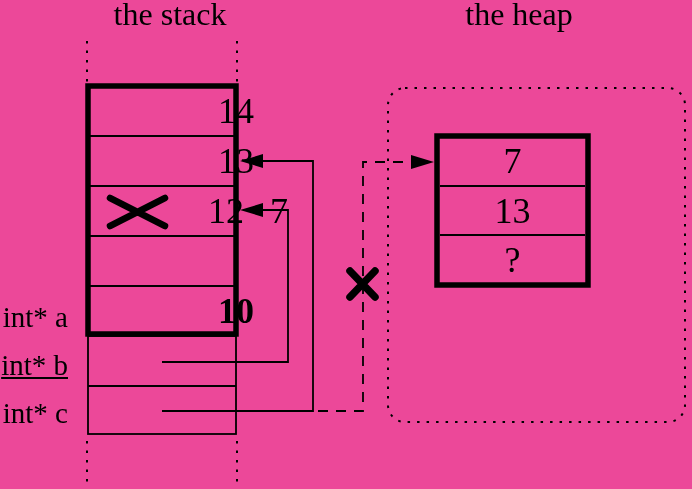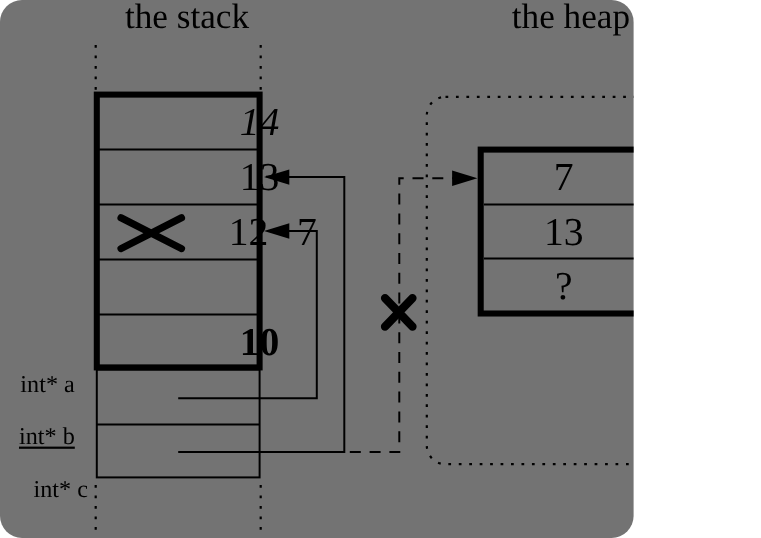--- a/index.html
+++ b/index.html
@@ -2,27 +2,26 @@
 <html><head>
 <meta charset="utf-8">
 <style>
   html, body {
     margin: 0;
     padding: 0;
     background: #ffffff;
   }
   .canvas {
     position: relative;
-    width: 576px;
+    width: 692px;
     height: 489px;
-    background: #737373;
+    background: #ec4899;
     font-family: "Liberation Serif", serif;
     color: #000000;
     overflow: hidden;
-    border-radius: 20px;
   }
   .abs { position: absolute; }
   .title {
     width: 160px;
     top: -5px;
     height: 38px;
     font-size: 32px;
     display: flex;
     align-items: center;
     justify-content: center;
@@ -60,60 +59,59 @@
     height: 50px;
     display: flex;
     align-items: center;
     justify-content: center;
     font-size: 36px;
   }
   .frame-label {
     left: 0px;
     width: 68px;
     height: 32px;
-    font-size: 22px;
+    font-size: 29px;
     display: flex;
     align-items: center;
     justify-content: flex-end;
     white-space: nowrap;
-    margin-top: 32px;
   }
   .line-layer {
     position: absolute;
     left: 0; top: 0;
     width: 692px;
     height: 489px;
     pointer-events: none;
   }
 </style>
 </head>
 <body>
 
 <div class="canvas">
 
   <div class="abs title" style="left:90px;">the stack</div>
   <div class="abs title" style="left:439px;">the heap</div>
 
-  <div class="abs stack-row" style="top:86px;font-style:italic;">
+  <div class="abs stack-row" style="top:86px;">
     <span class="stack-val">14</span>
   </div>
   <div class="abs stack-row" style="top:136px;">
     <span class="stack-val">13</span>
   </div>
   <div class="abs stack-row" style="top:186px;">
     <span class="stack-old-val">12</span>
     <span class="stack-new-val">7</span>
   </div>
   <div class="abs stack-row" style="top:286px;font-weight:bold;">
     <span class="stack-val">10</span>
   </div>
 
   <div class="abs frame-label" style="top:301px;">int* a</div>
   <div class="abs frame-label" style="top:349px;text-decoration:underline;">int* b</div>
-  <div class="abs frame-label" style="top:397px;padding-left:12px;">int* c</div>
+  <div class="abs frame-label" style="top:397px;">int* c</div>
 
   <div class="abs heap-row" style="top:136px;">
     <span>7</span>
   </div>
   <div class="abs heap-row" style="top:186px;">
     <span>13</span>
   </div>
   <div class="abs heap-row" style="top:235px;">
     <span>?</span>
   </div>

